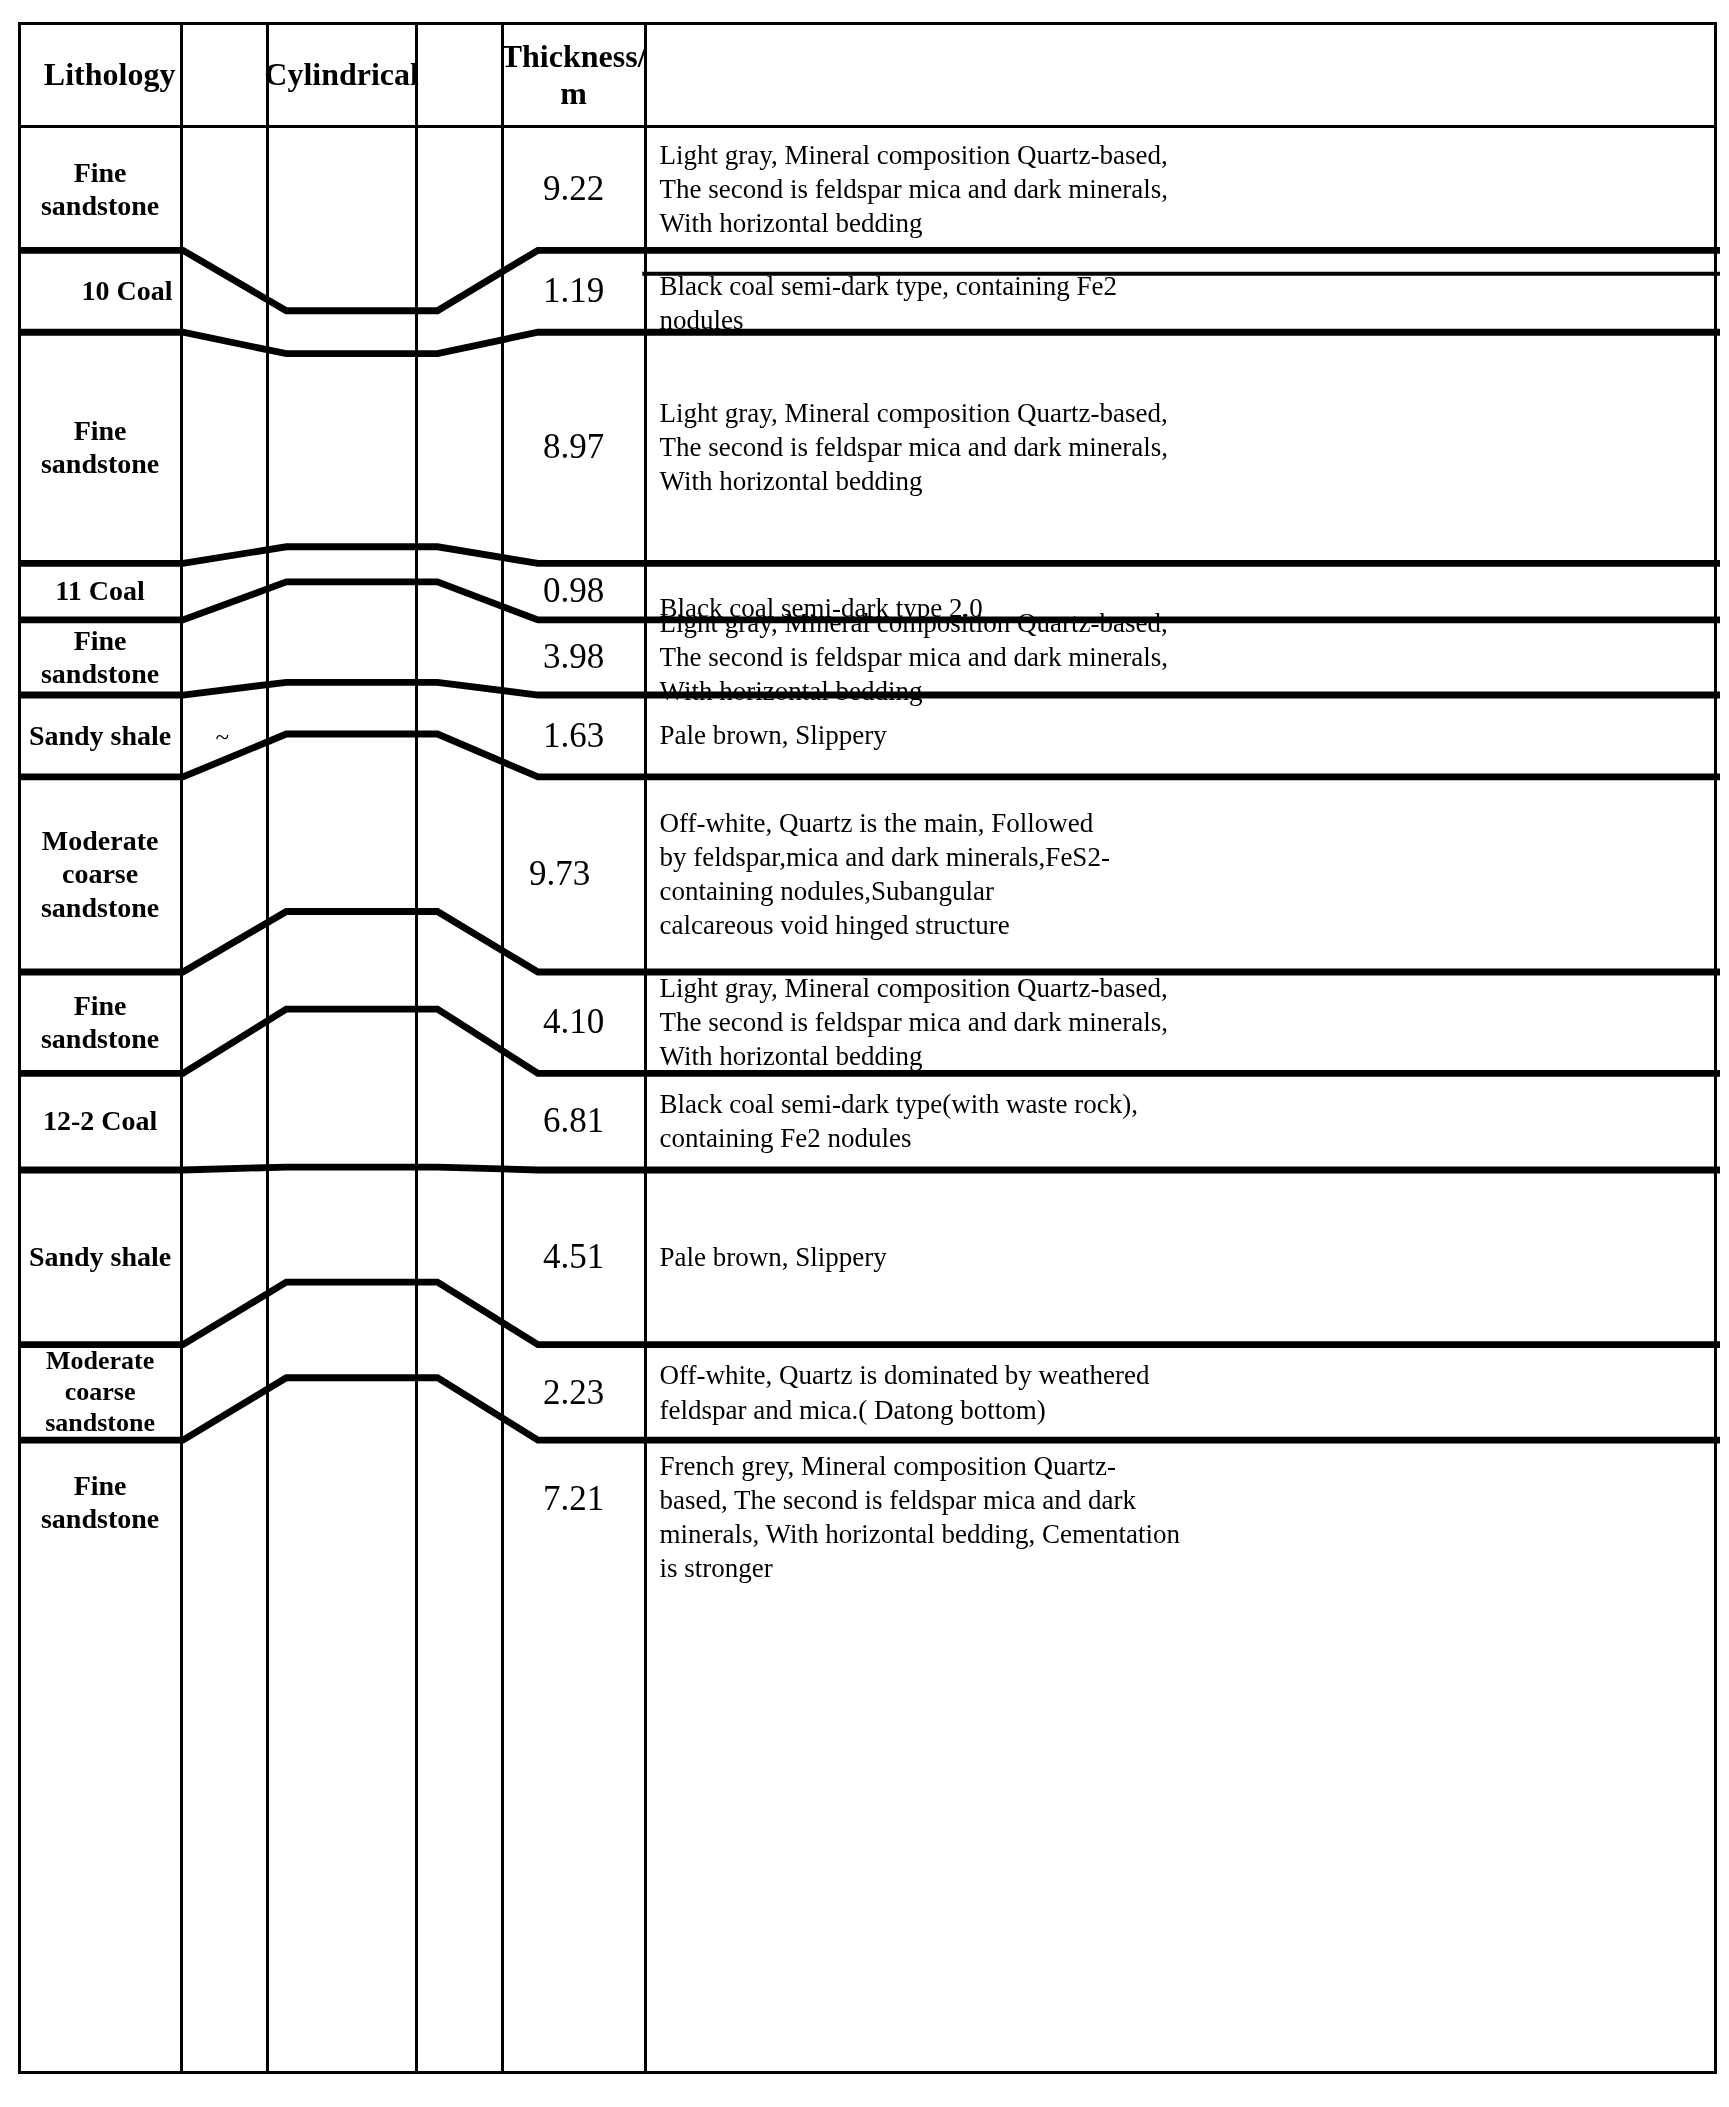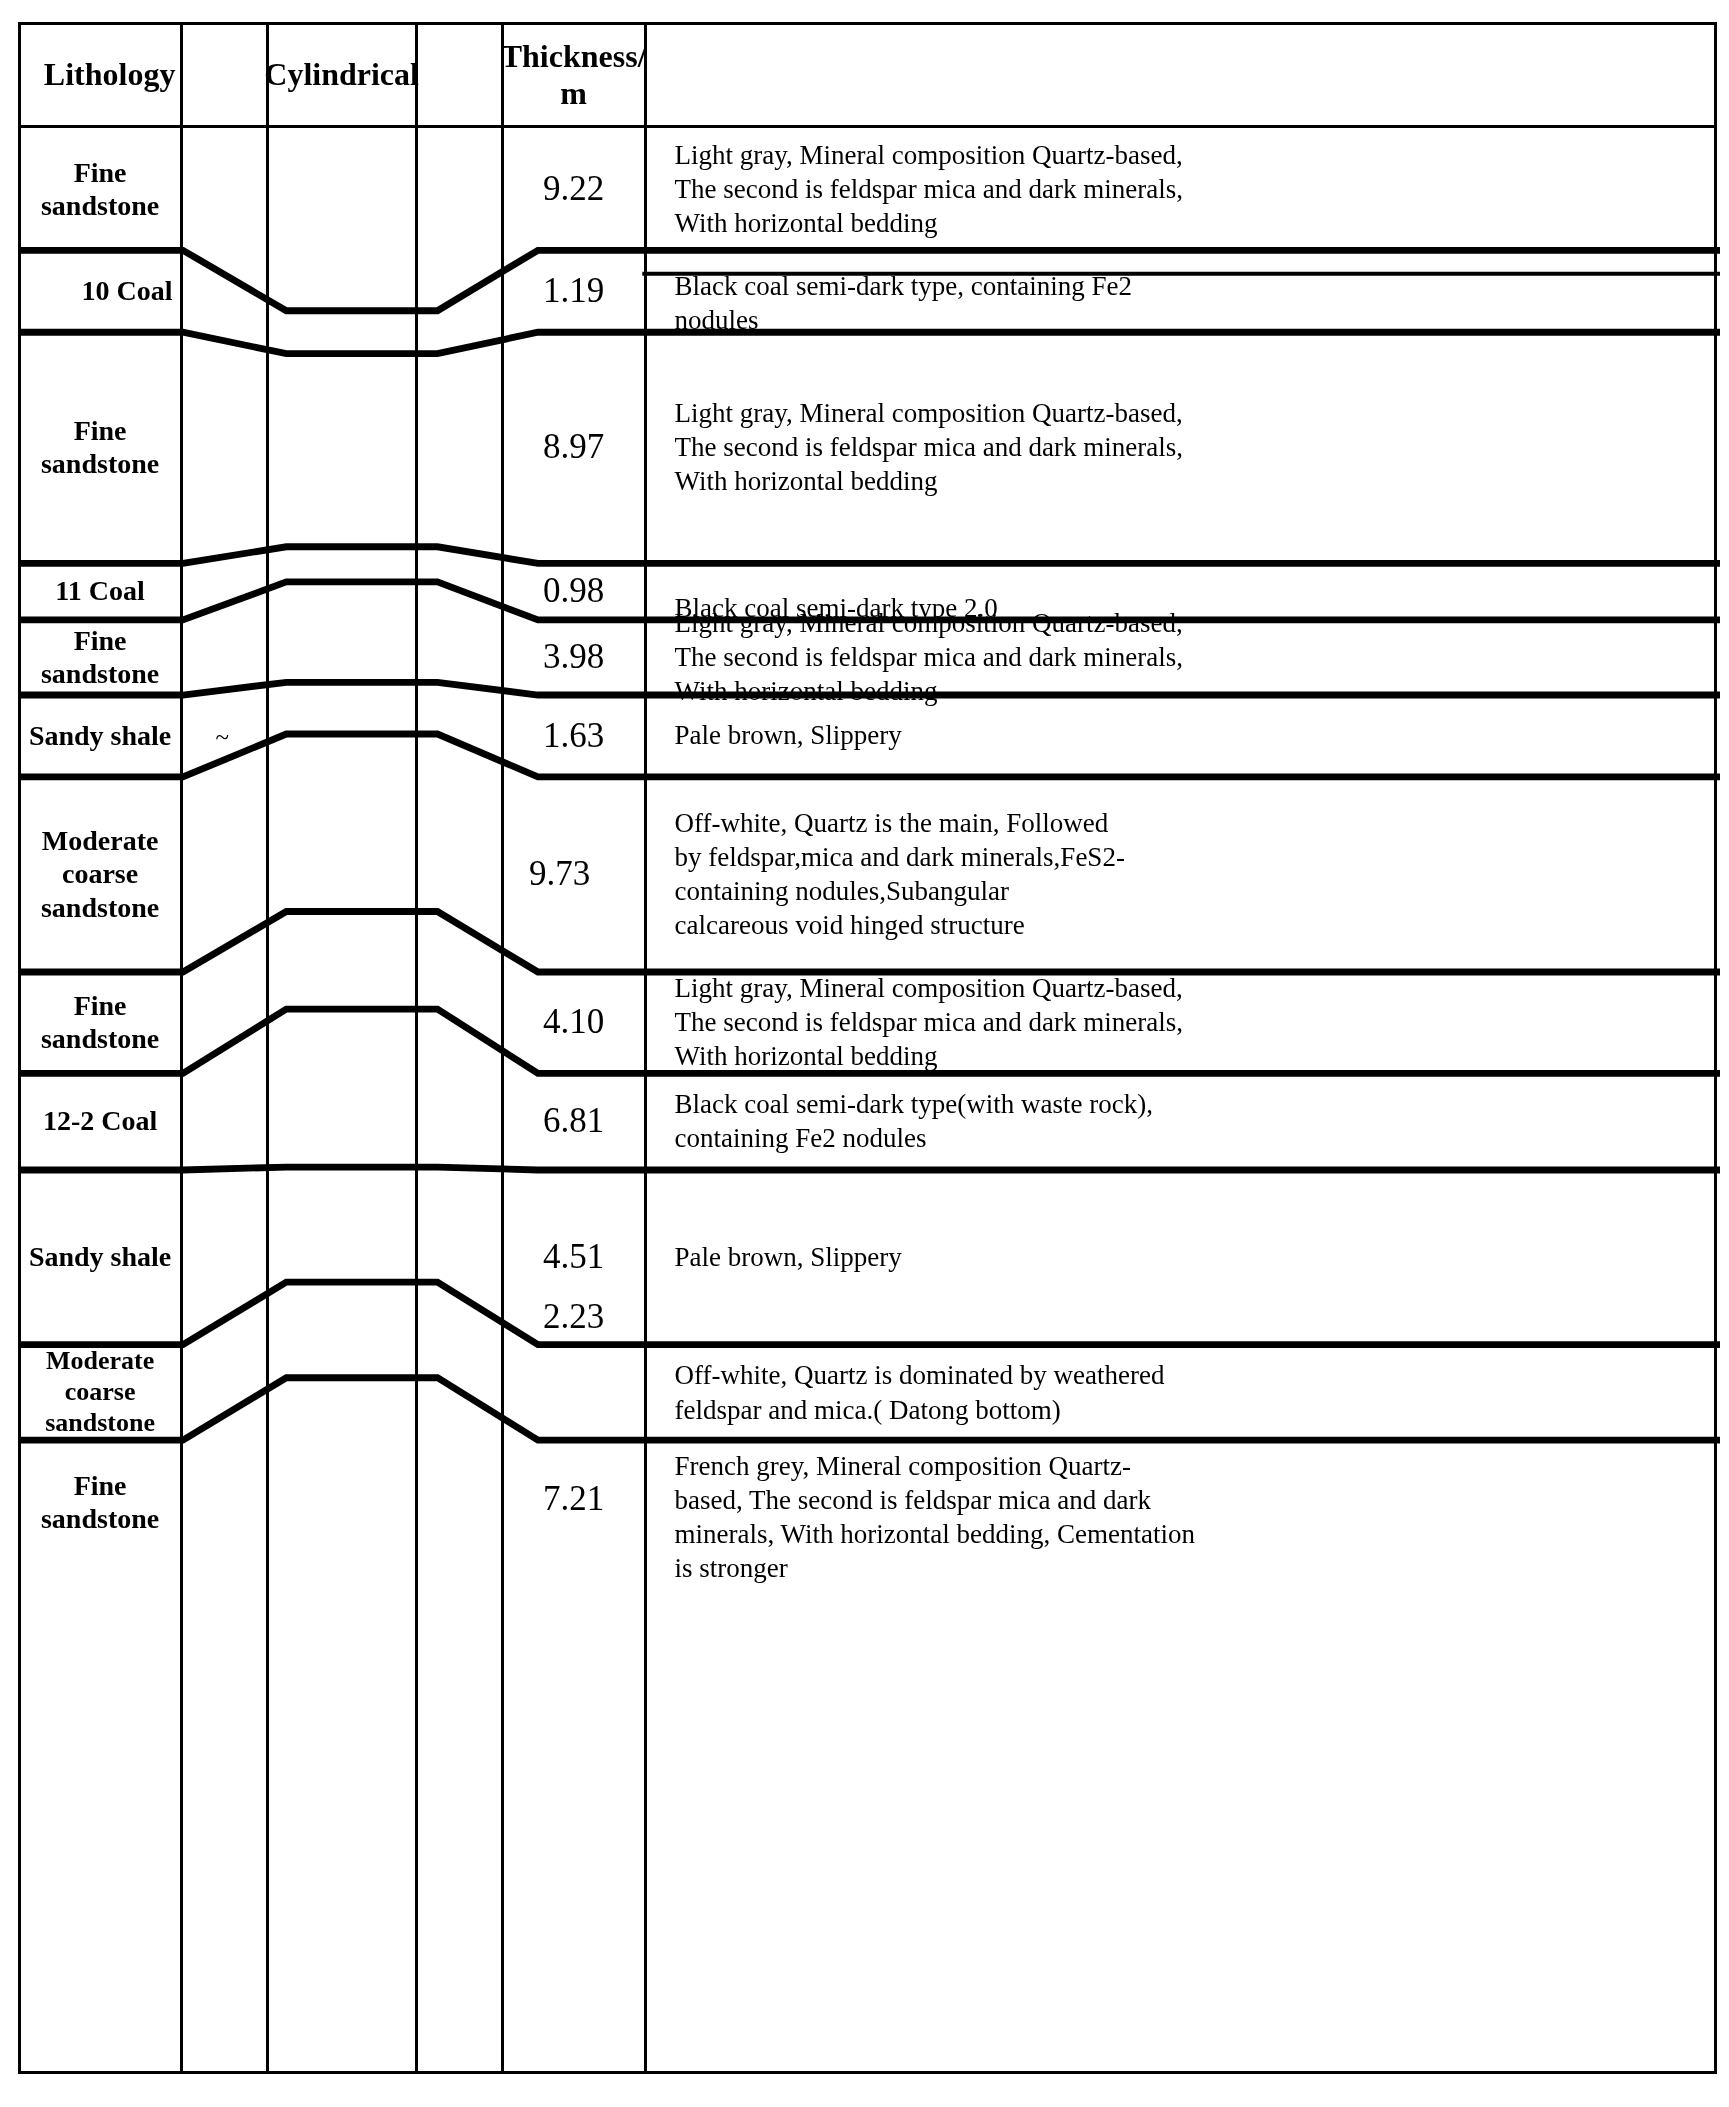--- a/index.html
+++ b/index.html
@@ -85,21 +85,21 @@
     color: #000;
     z-index: 8;
   }
   .desc-cell {
     position: absolute;
     display: flex;
     align-items: center;
     font-size: 27px;
     line-height: 1.26;
     color: #000;
-    padding-left: 28px;
+    padding-left: 13px;
     padding-right: 5.9px;
     white-space: pre-line;
     z-index: 8;
   }
   .tick-mark {
     position: absolute;
     font-size: 25px;
     color: #000;
     z-index: 8;
   }
@@ -259,21 +259,21 @@
     <div class="desc-cell" style="left:626px; top:1048px; width:1069px; height:97px;">Black coal semi-dark type(with waste rock),
 containing Fe2 nodules</div>
 
     <div class="lith-cell" style="left:0px;   top:1145px; width:159px; height:175px;">Sandy shale</div>
     <div class="thick-cell" style="left:483px; top:1145px; width:140px; height:175px;">4.51</div>
     <div class="desc-cell" style="left:626px; top:1145px; width:1069px; height:175px;">Pale brown, Slippery</div>
 
     <div class="lith-cell" style="left:0px;   top:1320px; width:159px; height:96px; white-space:pre-line; font-size:26px;">Moderate
 coarse
 sandstone</div>
-    <div class="thick-cell" style="left:483px; top:1244px; width:140px; height:96px;">2.23</div>
+    <div class="thick-cell" style="left:483px; top:1320px; width:140px; height:96px;">2.23</div>
     <div class="desc-cell" style="left:626px; top:1320px; width:1069px; height:96px;">Off-white, Quartz is dominated by weathered
 feldspar and mica.( Datong bottom)</div>
 
     <div class="lith-cell" style="left:0px;   top:1415px; width:159px; height:635px; white-space:pre-line; align-items:flex-start; padding-top:29px;">Fine
 sandstone</div>
     <div class="thick-cell" style="left:483px; top:1415px; width:140px; height:635px; align-items:flex-start; padding-top:39px;">7.21</div>
     <div class="desc-cell" style="left:626px; top:1415px; width:1069px; height:635px; align-items:flex-start; padding-top:9.8px;">French grey, Mineral composition Quartz-
 based, The second is feldspar mica and dark
 minerals, With horizontal bedding, Cementation
 is stronger</div>

